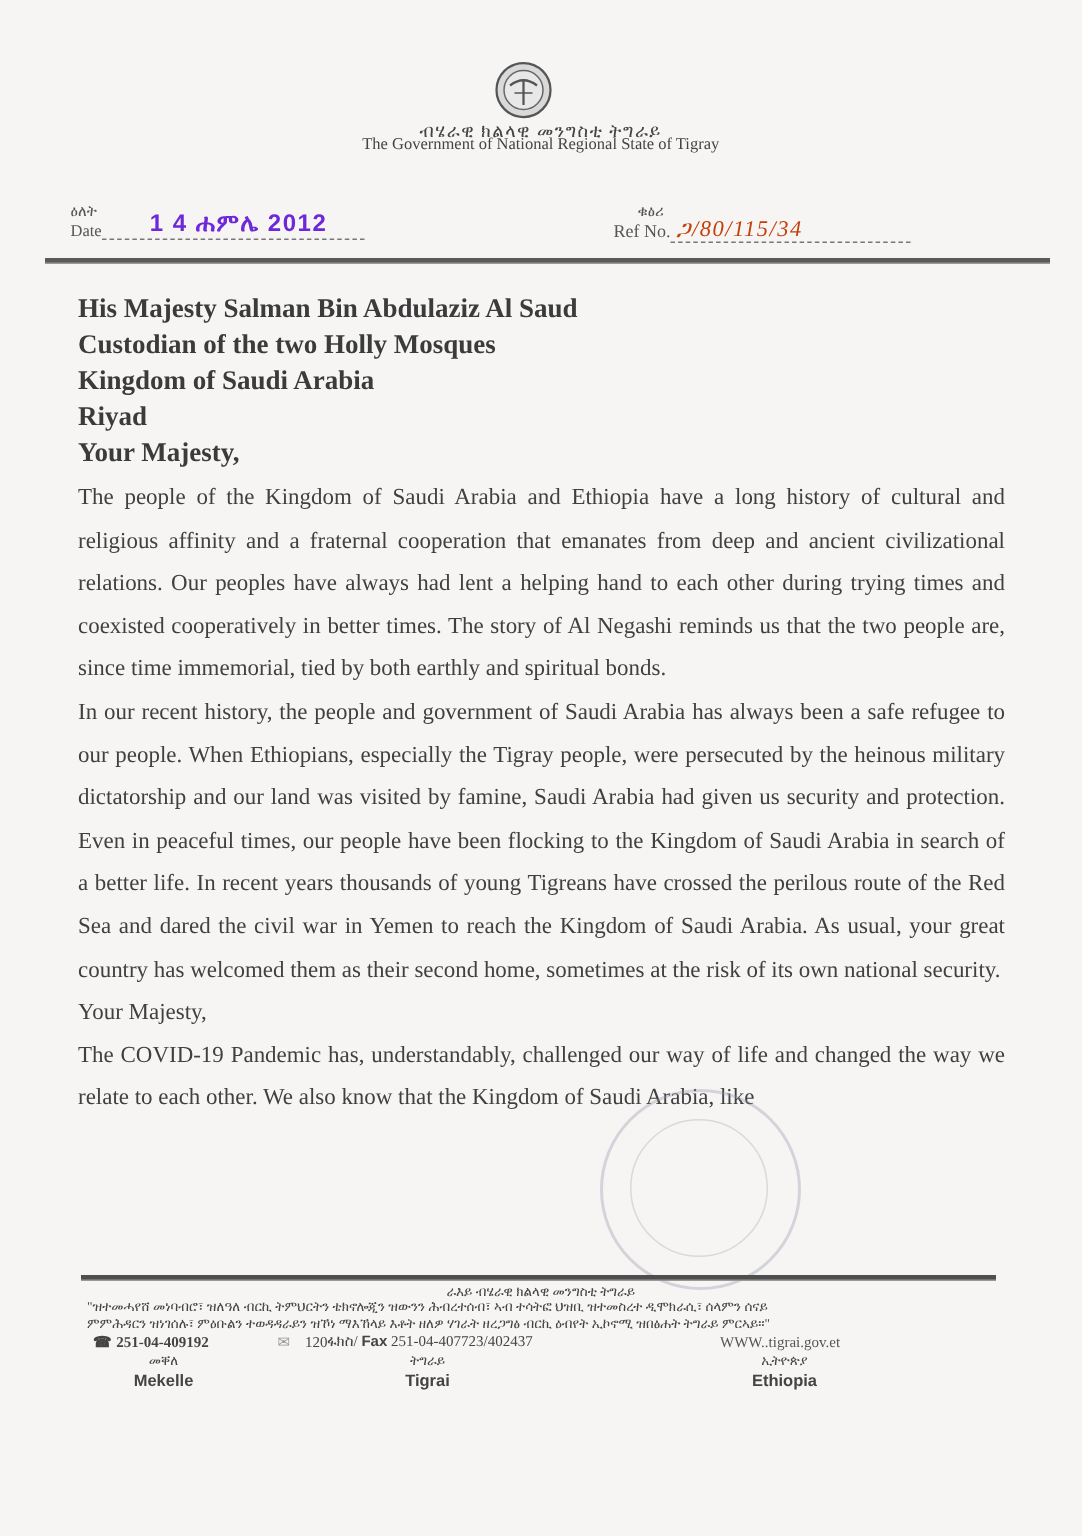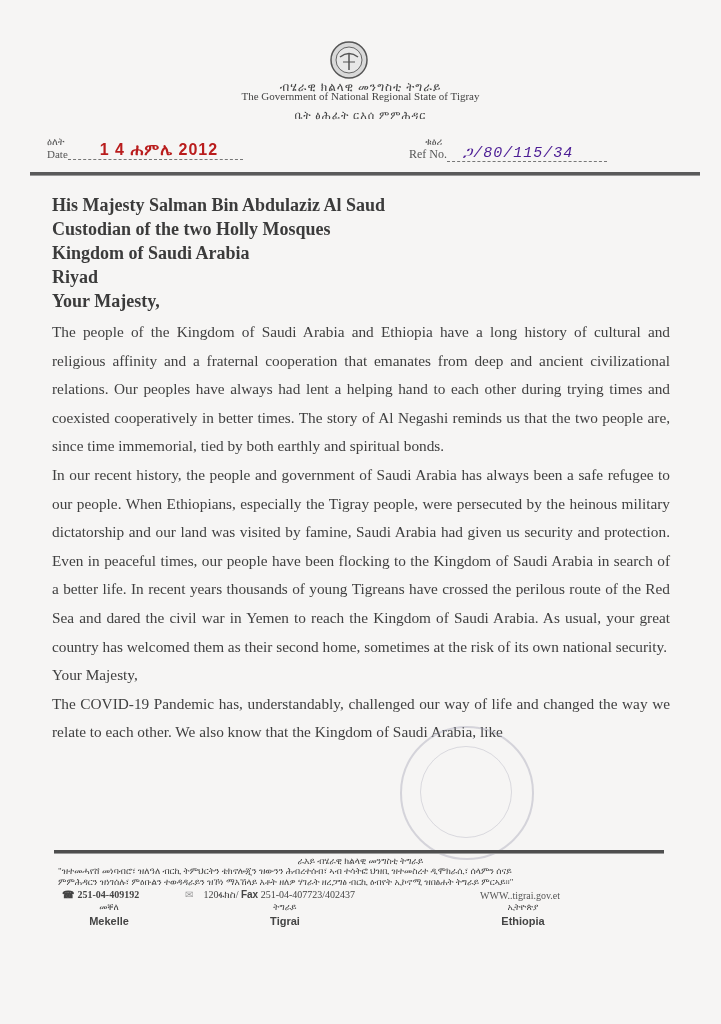--- a/index.html
+++ b/index.html
@@ -24,29 +24,29 @@
 
   
   .date-block { position: absolute; left: 47px; top: 136px; }
   .date-amh { font-size: 10px; color: #555; line-height: 11px; }
   .date-row { display: flex; align-items: flex-end; }
   .date-label { font-size: 11px; color: #555; }
   .date-dots { border-bottom: 1px dashed #777; width: 175px; height: 12px; position: relative; }
   .date-value {
     position: absolute; left: 32px; bottom: 0px;
     font-family: "Liberation Sans", sans-serif; font-weight: bold;
-    font-size: 16px; color: #b91c1c; letter-spacing: 1px;
+    font-size: 16px; color: #6d28d9; letter-spacing: 1px;
   }
   .ref-block { position: absolute; left: 409px; top: 136px; }
   .ref-amh { font-size: 10px; color: #555; line-height: 11px; padding-left: 16px; }
   .ref-label { font-size: 12px; color: #555; }
   .ref-dots { border-bottom: 1px dashed #777; width: 160px; height: 14px; position: relative; }
   .ref-value {
-    position: absolute; left: 16px; bottom: -1px;
-    font-family: Liberation Mono, monospace; font-size: 15px; color: #4c1d95;
+    position: absolute; left: 4px; bottom: -1px;
+    font-family: Liberation Serif, serif; font-size: 15px; color: #c2410c;
     letter-spacing: 1px; font-style: italic;
   }
   .rule-top {
     position: absolute; left: 30px; top: 172px; width: 670px; height: 3px;
     background: #5a5a5a; border-bottom: 1px solid #999;
   }
 
   
   .addr { position: absolute; left: 52px; top: 193px; font-weight: bold; font-size: 18px; line-height: 24px; color: #3b3b3b; }
   .addr div { white-space: nowrap; }
@@ -100,21 +100,20 @@
   <svg class="emblem" viewBox="0 0 40 40">
     <circle cx="20" cy="20" r="18" fill="#d9d9d9" stroke="#555" stroke-width="1.5"></circle>
     <circle cx="20" cy="20" r="13" fill="#e8e8e8" stroke="#666" stroke-width="1"></circle>
     <path d="M11 17 Q20 10 29 17" fill="none" stroke="#555" stroke-width="1.5"></path>
     <line x1="20" y1="14" x2="20" y2="30" stroke="#555" stroke-width="1.5"></line>
     <line x1="14" y1="22" x2="26" y2="22" stroke="#555" stroke-width="1"></line>
   </svg>
 
   <div class="lh lh-amh1">ብሄራዊ ክልላዊ መንግስቲ ትግራይ</div>
   <div class="lh lh-eng1">The Government of National Regional State of Tigray</div>
-  <div class="lh lh-amh2">ቤት ፅሕፈት ርእሰ ምምሕዳር</div>
 
   <div class="date-block">
     <div class="date-amh">ዕለት</div>
     <div class="date-row">
       <span class="date-label">Date</span>
       <span class="date-dots">
         <span class="date-value">1 4 ሐምሌ 2012</span>
       </span>
     </div>
   </div>

